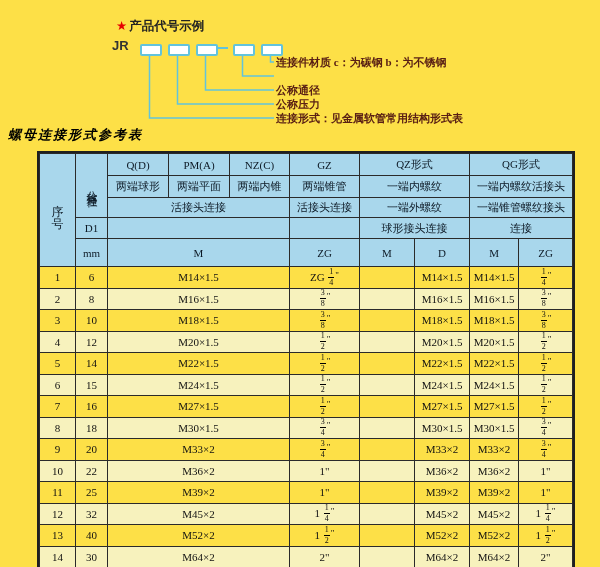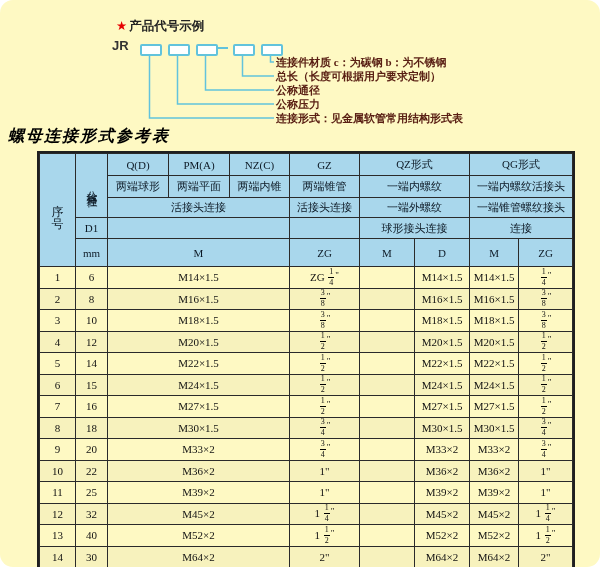--- a/index.html
+++ b/index.html
@@ -1,33 +1,33 @@
 <!DOCTYPE html>
 <html><head>
 <meta charset="utf-8">
 <style>
   html,body{margin:0;padding:0;background:#fff;}
-  .page{position:relative;width:600px;height:567px;background:#fef9c3;overflow:hidden;
-        font-family:"Liberation Serif","DejaVu Serif",serif;color:#111;border-radius:13px;}
+  .page{position:relative;width:600px;height:567px;background:#fde047;overflow:hidden;
+        font-family:"Liberation Serif","DejaVu Serif",serif;color:#111;}
 
   
   .diagram{position:absolute;left:110px;top:18px;width:480px;height:112px;}
   .diagram-heading{position:absolute;left:6px;top:0;font-size:12.5px;font-weight:bold;
                    font-family:"Liberation Sans","DejaVu Sans",sans-serif;color:#222;}
   .diagram-heading .star{color:#e60000;margin-right:2px;}
   .code-prefix{position:absolute;left:2px;top:20px;font-size:13px;font-weight:bold;
                font-family:"Liberation Sans","DejaVu Sans",sans-serif;color:#333;}
   .code-box{position:absolute;top:26px;width:18px;height:8px;border:2px solid #62c3dc;
             border-radius:2px;background:#fff;}
   .leader-svg{position:absolute;left:0;top:0;width:480px;height:112px;}
   .diag-label{position:absolute;left:166px;height:13px;line-height:13px;font-size:11px;
               font-weight:bold;color:#5a2014;white-space:nowrap;text-align:center;}
 
   
-  .table-title{position:absolute;left:8px;top:126px;font-size:16px;font-weight:bold;
+  .table-title{position:absolute;left:8px;top:126px;font-size:13px;font-weight:bold;
                font-style:italic;letter-spacing:2px;color:#000;
                font-family:"Liberation Serif","DejaVu Serif",serif;}
 
   
   .tbl-wrap{position:absolute;left:37px;top:151px;border:2px solid #1f1f1f;}
   table{border-collapse:collapse;table-layout:fixed;width:533px;}
   td,th{border:1px solid #2a2a2a;padding:0;text-align:center;vertical-align:middle;
         font-size:11px;font-weight:normal;overflow:hidden;white-space:nowrap;}
   thead th,thead td{background:#a9d7ec;color:#0d1a26;}
   .hr1{height:22px}.hr2{height:22px}.hr3{height:20px}.hr4{height:21px}.hr5{height:28px}
@@ -61,21 +61,20 @@
       <line x1="108" y1="30" x2="118" y2="30" stroke="#62c3dc" stroke-width="2"></line>
     </svg>
 
     <div class="code-box" style="left:30px"></div>
     <div class="code-box" style="left:58px"></div>
     <div class="code-box" style="left:86px"></div>
     <div class="code-box" style="left:123px"></div>
     <div class="code-box" style="left:151px"></div>
 
     <div class="diag-label" style="top:38px">连接件材质  c：为碳钢  b：为不锈钢</div>
-    <div class="diag-label" style="top:52px">总长（长度可根据用户要求定制）</div>
     <div class="diag-label" style="top:66px">公称通径</div>
     <div class="diag-label" style="top:80px">公称压力</div>
     <div class="diag-label" style="top:94px">连接形式：见金属软管常用结构形式表</div>
   </div>
 
   <div class="table-title">螺母连接形式参考表</div>
 
   <div class="tbl-wrap">
     <table>
       <colgroup>

